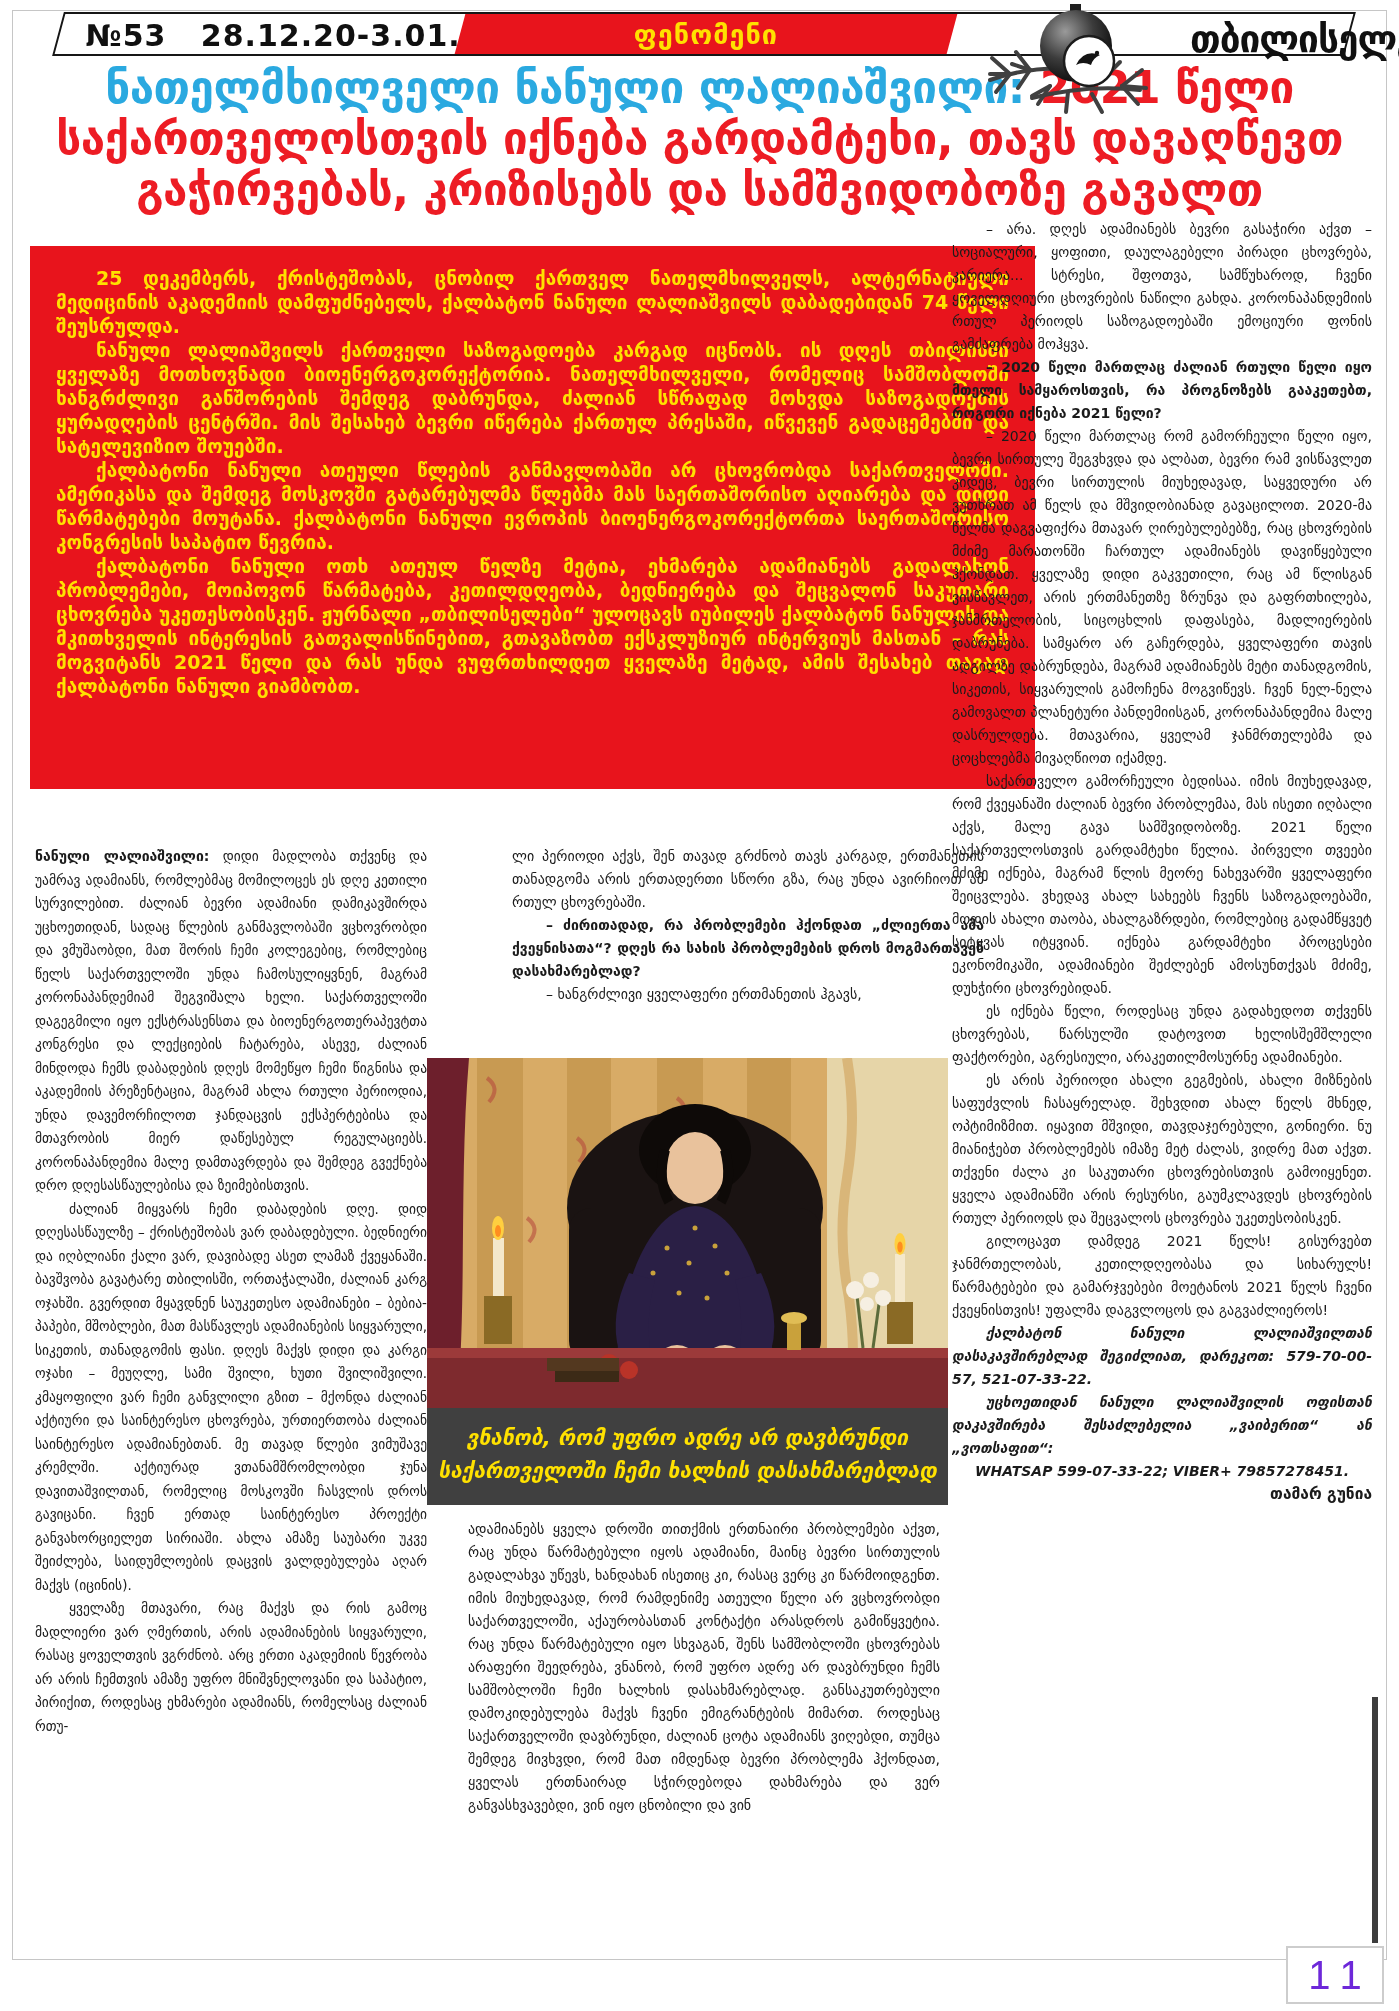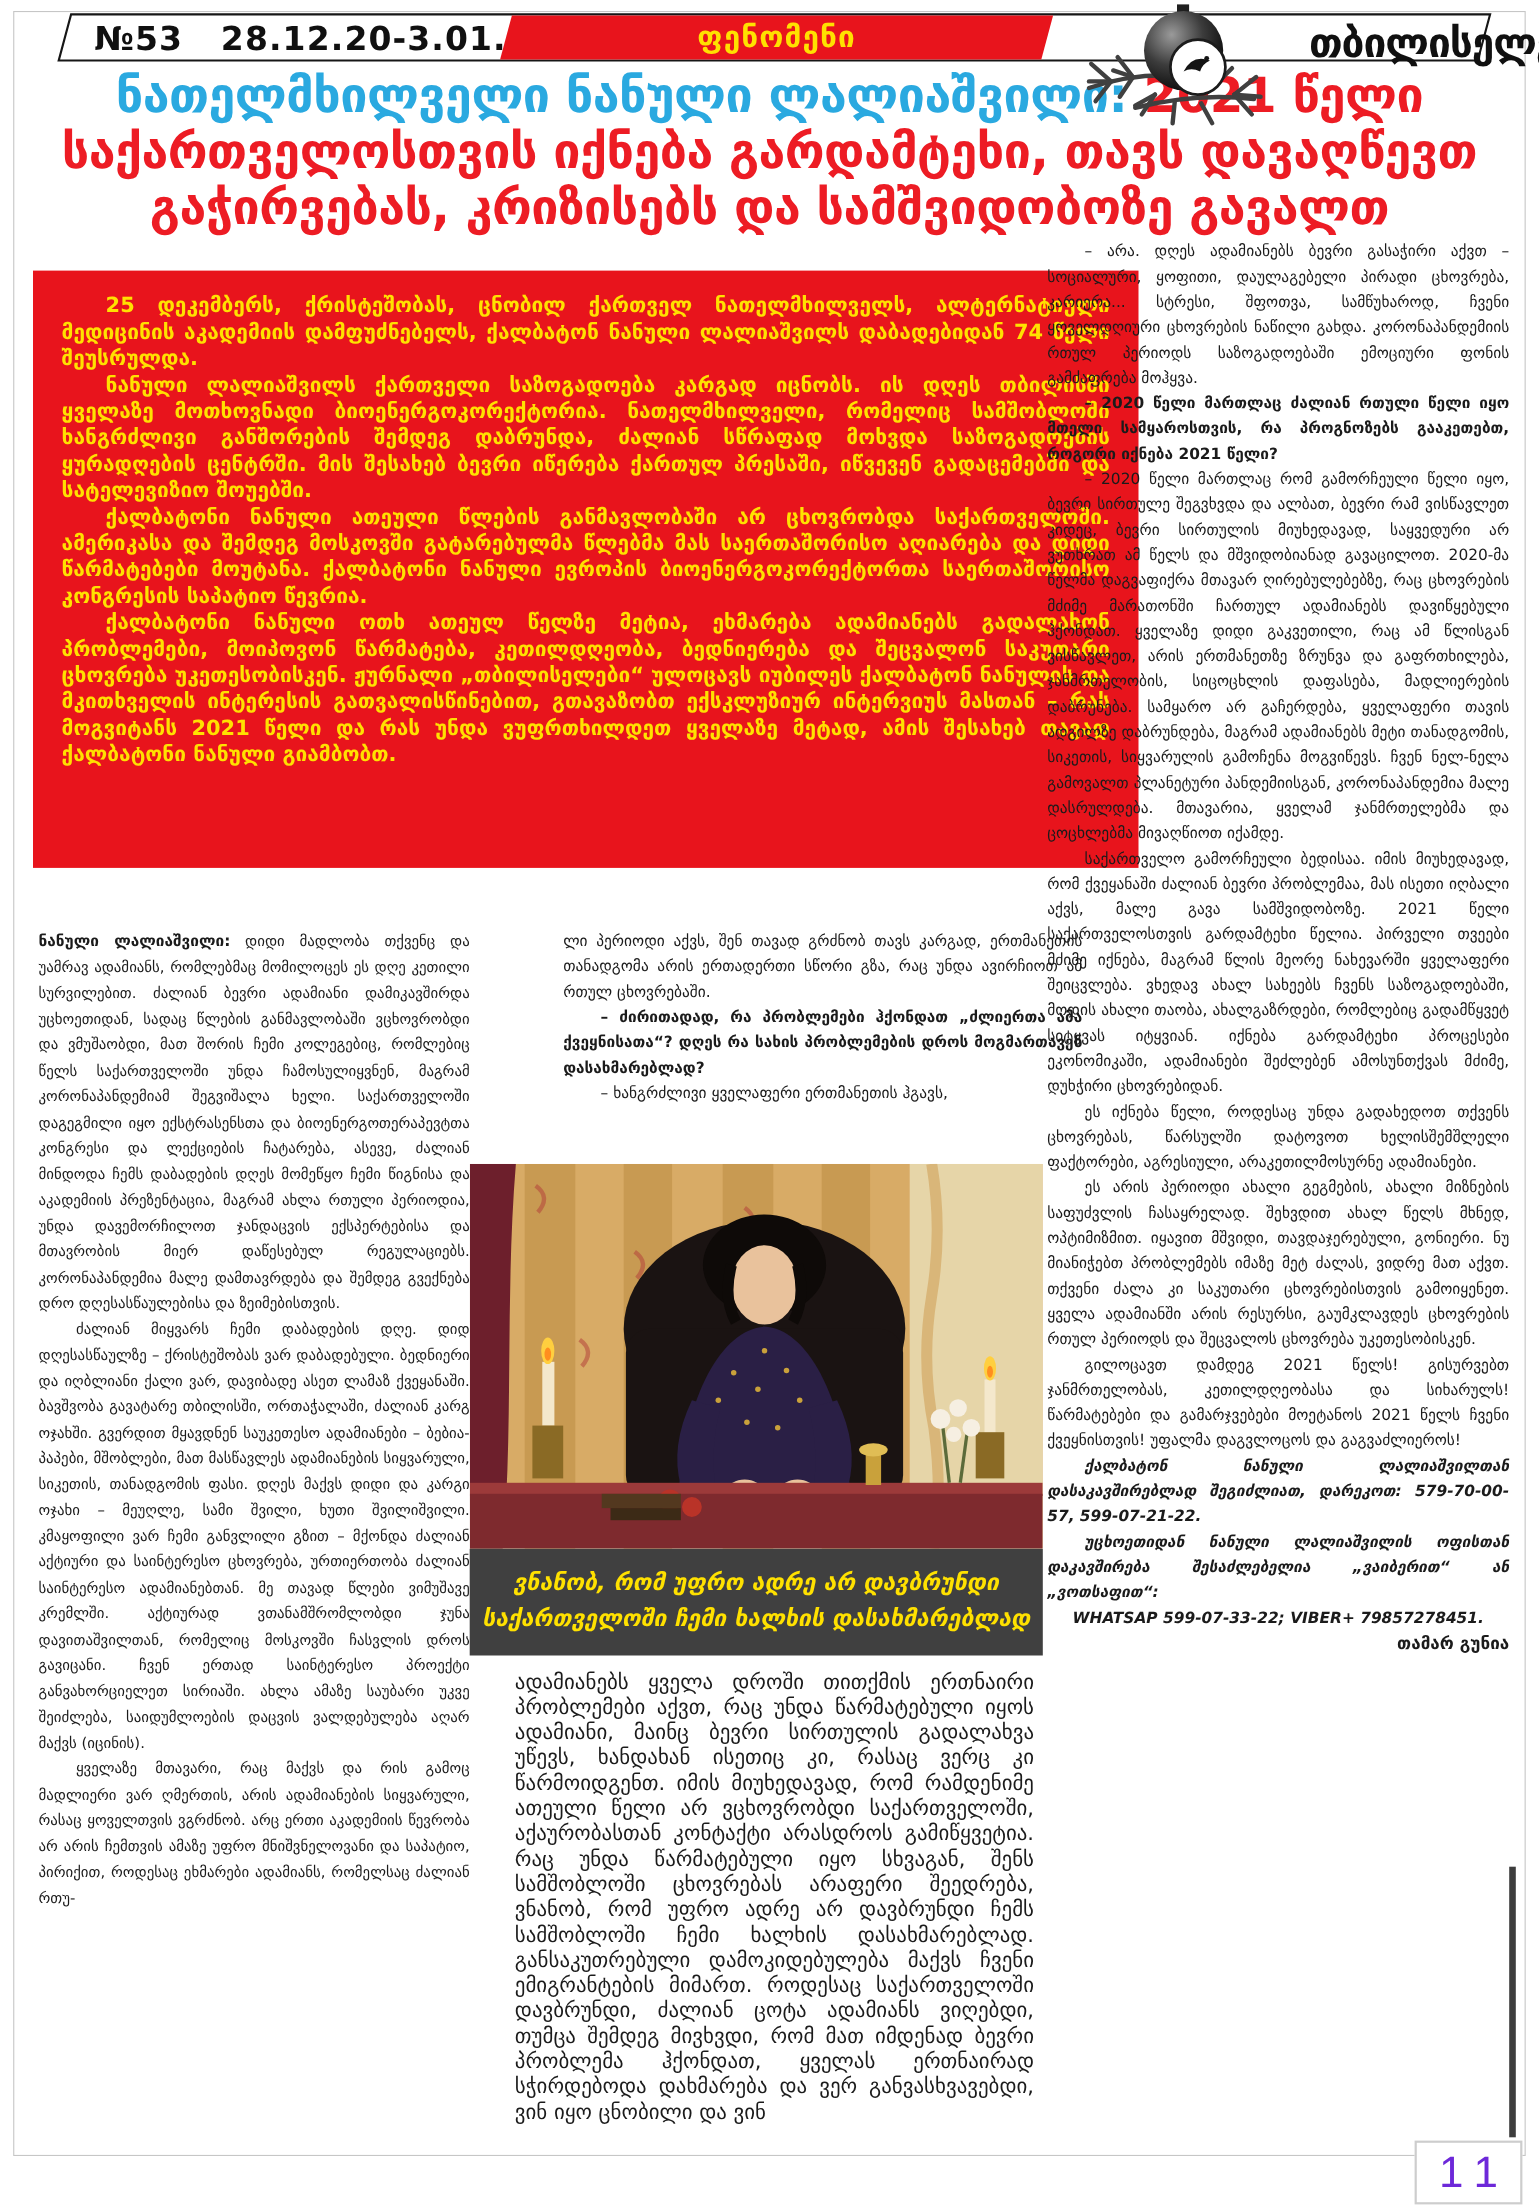--- a/index.html
+++ b/index.html
@@ -24,21 +24,21 @@
   .intro-box p{margin:0;color:#ffe100;font-weight:bold;font-size:19px;line-height:24px;text-align:justify;text-indent:40px;}
 
   
   .col{position:absolute;box-sizing:border-box;overflow:hidden;color:#1b1b1b;text-align:justify;}
   .col p{margin:0;text-indent:34px;}
   .noindent{text-indent:0 !important;}
   .q{font-weight:bold;}
   .col-left{left:35px;top:845px;width:392px;height:1098px;font-size:13.5px;line-height:23.5px;}
   .lead-name{font-weight:bold;font-size:14px;}
   .col-midtop{left:468px;top:845px;width:472px;height:212px;font-size:14px;line-height:23px;margin-left:44px;}
-  .col-midbottom{left:468px;top:1518px;width:472px;height:472px;font-size:19px;line-height:23px;}
+  .col-midbottom{left:468px;top:1518px;width:472px;height:472px;font-size:14px;line-height:23px;}
   .col-right{left:952px;top:218px;width:420px;height:1716px;font-size:14px;line-height:23px;}
   .contact{font-style:italic;font-weight:bold;}
   .contact-strong{font-style:italic;font-weight:bold;text-align:center;text-indent:0 !important;}
   .author{font-weight:bold;text-align:right;font-size:15.5px;margin-top:2px;text-indent:0 !important;}
 
   
   .photo{position:absolute;left:427px;top:1058px;width:521px;height:350px;margin:0;overflow:hidden;}
   .caption{position:absolute;left:427px;top:1408px;width:521px;height:97px;background:#404040;color:#ffe100;font-style:italic;font-weight:bold;font-size:21px;line-height:33px;text-align:center;padding-top:14px;box-sizing:border-box;}
 
   
@@ -187,21 +187,21 @@
   </section>
 
   <section class="col col-right">
     <p>– არა. დღეს ადამიანებს ბევრი გასაჭირი აქვთ – სოციალური, ყოფითი, დაულაგებელი პირადი ცხოვრება, კარიერა... სტრესი, შფოთვა, სამწუხაროდ, ჩვენი ყოველდღიური ცხოვრების ნაწილი გახდა. კორონაპანდემიის რთულ პერიოდს საზოგადოებაში ემოციური ფონის გამძაფრება მოჰყვა.</p>
     <p class="q">– 2020 წელი მართლაც ძალიან რთული წელი იყო მთელი სამყაროსთვის, რა პროგნოზებს გააკეთებთ, როგორი იქნება 2021 წელი?</p>
     <p>– 2020 წელი მართლაც რომ გამორჩეული წელი იყო, ბევრი სირთულე შეგვხვდა და ალბათ, ბევრი რამ ვისწავლეთ კიდეც, ბევრი სირთულის მიუხედავად, საყვედური არ ვუთხრათ ამ წელს და მშვიდობიანად გავაცილოთ. 2020-მა წელმა დაგვაფიქრა მთავარ ღირებულებებზე, რაც ცხოვრების მძიმე მარათონში ჩართულ ადამიანებს დავიწყებული ჰქონდათ. ყველაზე დიდი გაკვეთილი, რაც ამ წლისგან ვისწავლეთ, არის ერთმანეთზე ზრუნვა და გაფრთხილება, ჯანმრთელობის, სიცოცხლის დაფასება, მადლიერების დაბრუნება. სამყარო არ გაჩერდება, ყველაფერი თავის ადგილზე დაბრუნდება, მაგრამ ადამიანებს მეტი თანადგომის, სიკეთის, სიყვარულის გამოჩენა მოგვიწევს. ჩვენ ნელ-ნელა გამოვალთ პლანეტური პანდემიისგან, კორონაპანდემია მალე დასრულდება. მთავარია, ყველამ ჯანმრთელებმა და ცოცხლებმა მივაღწიოთ იქამდე.</p>
     <p>საქართველო გამორჩეული ბედისაა. იმის მიუხედავად, რომ ქვეყანაში ძალიან ბევრი პრობლემაა, მას ისეთი იღბალი აქვს, მალე გავა სამშვიდობოზე. 2021 წელი საქართველოსთვის გარდამტეხი წელია. პირველი თვეები მძიმე იქნება, მაგრამ წლის მეორე ნახევარში ყველაფერი შეიცვლება. ვხედავ ახალ სახეებს ჩვენს საზოგადოებაში, მოდის ახალი თაობა, ახალგაზრდები, რომლებიც გადამწყვეტ სიტყვას იტყვიან. იქნება გარდამტეხი პროცესები ეკონომიკაში, ადამიანები შეძლებენ ამოსუნთქვას მძიმე, დუხჭირი ცხოვრებიდან.</p>
     <p>ეს იქნება წელი, როდესაც უნდა გადახედოთ თქვენს ცხოვრებას, წარსულში დატოვოთ ხელისშემშლელი ფაქტორები, აგრესიული, არაკეთილმოსურნე ადამიანები.</p>
     <p>ეს არის პერიოდი ახალი გეგმების, ახალი მიზნების საფუძვლის ჩასაყრელად. შეხვდით ახალ წელს მხნედ, ოპტიმიზმით. იყავით მშვიდი, თავდაჯერებული, გონიერი. ნუ მიანიჭებთ პრობლემებს იმაზე მეტ ძალას, ვიდრე მათ აქვთ. თქვენი ძალა კი საკუთარი ცხოვრებისთვის გამოიყენეთ. ყველა ადამიანში არის რესურსი, გაუმკლავდეს ცხოვრების რთულ პერიოდს და შეცვალოს ცხოვრება უკეთესობისკენ.</p>
     <p>გილოცავთ დამდეგ 2021 წელს! გისურვებთ ჯანმრთელობას, კეთილდღეობასა და სიხარულს! წარმატებები და გამარჯვებები მოეტანოს 2021 წელს ჩვენი ქვეყნისთვის! უფალმა დაგვლოცოს და გაგვაძლიეროს!</p>
-    <p class="contact">ქალბატონ ნანული ლალიაშვილთან დასაკავშირებლად შეგიძლიათ, დარეკოთ: 579-70-00-57, 599-07-21-22.</p>
+    <p class="contact">ქალბატონ ნანული ლალიაშვილთან დასაკავშირებლად შეგიძლიათ, დარეკოთ: 579-70-00-57, 521-07-33-22.</p>
     <p class="contact">უცხოეთიდან ნანული ლალიაშვილის ოფისთან დაკავშირება შესაძლებელია „ვაიბერით“ ან „ვოთსაფით“:</p>
     <p class="contact-strong">WHATSAP 599-07-33-22; VIBER+ 79857278451.</p>
     <p class="author">თამარ გუნია</p>
   </section>
 
   <div class="dark-bar"></div>
   <div class="pagenum-box">
     <span>11</span>
   </div>
 </div>

